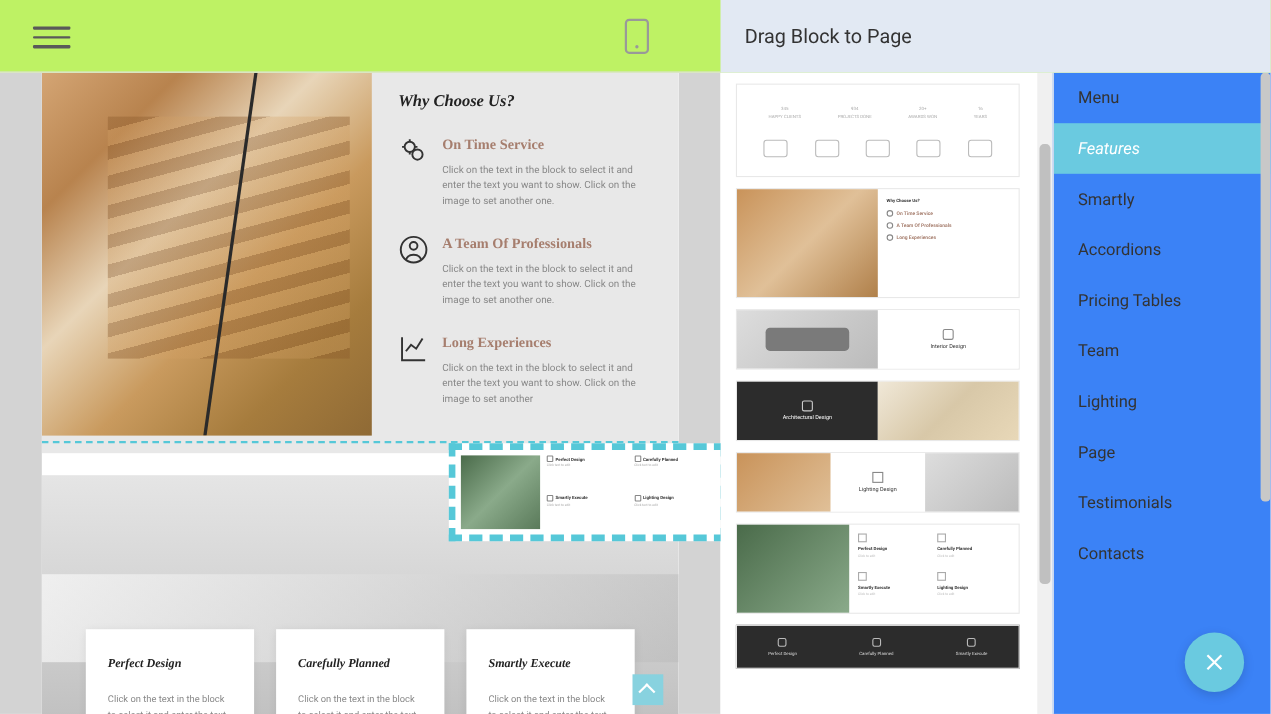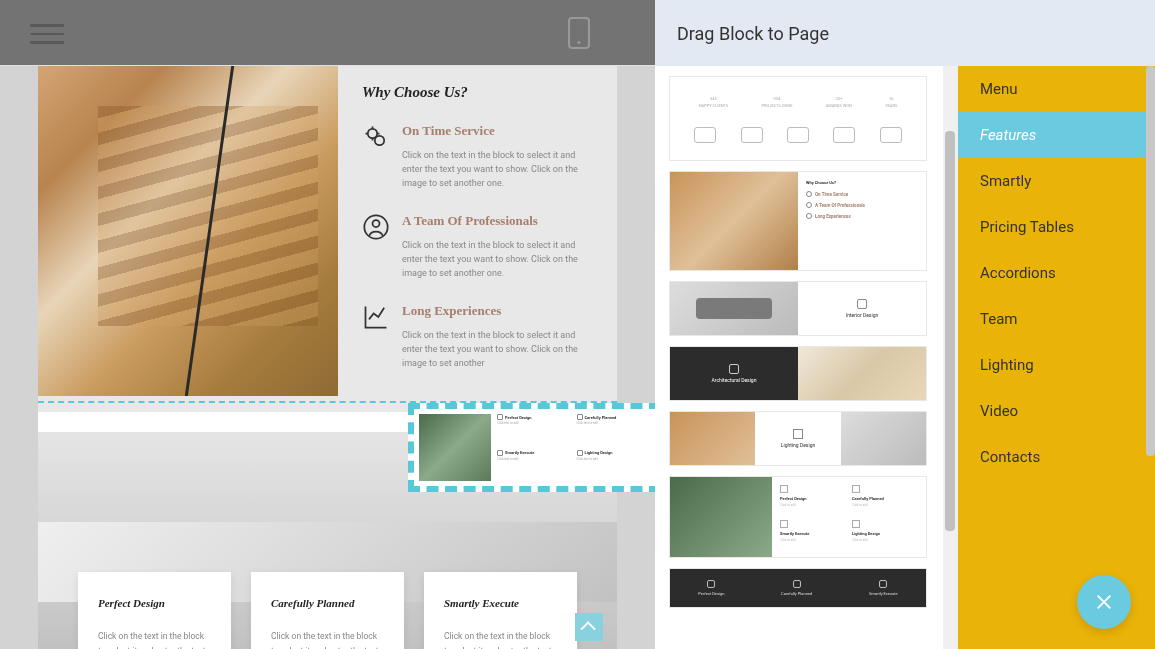--- a/index.html
+++ b/index.html
@@ -1,17 +1,17 @@
 <!DOCTYPE html>
 <html><head>
 <meta charset="utf-8">
 <style>
 *{box-sizing:border-box;margin:0;padding:0;}
 body{font-family:-apple-system,BlinkMacSystemFont,"Segoe UI",Roboto,Arial,sans-serif;background:#fff;overflow:hidden;width:1155px;height:649px;position:relative;}
-.topbar{position:absolute;top:0;left:0;right:0;height:66px;display:flex;background:#737373;z-index:10;}
+.topbar{position:absolute;top:0;left:0;right:0;height:66px;display:flex;background:#bef264;z-index:10;}
 .topbar-left{width:655px;height:100%;position:relative;border-bottom:1px solid #e0e0e0;}
 .hamburger{position:absolute;left:30px;top:18px;width:34px;height:30px;cursor:pointer;}
 .hamburger div{height:2.5px;background:#595959;margin:6px 0;border-radius:1px;}
 .mobile-icon{position:absolute;left:568px;top:17px;width:22px;height:32px;border:2px solid #999;border-radius:4px;cursor:pointer;}
 .mobile-icon::after{content:'';position:absolute;bottom:3px;left:50%;transform:translateX(-50%);width:3px;height:3px;background:#999;border-radius:50%;}
 .topbar-right{flex:1;background:#e2e9f3;display:flex;align-items:center;padding-left:22px;font-size:18px;color:#333;}
 .main{position:absolute;top:66px;left:0;right:0;bottom:0;display:flex;}
 .canvas{width:655px;background:#d3d3d3;overflow:hidden;position:relative;}
 .canvas-inner{position:absolute;left:38px;right:38px;top:0;bottom:0;background:#fff;overflow:hidden;}
 
@@ -76,21 +76,21 @@
 .thumb-plant .pimg{width:102px;background:linear-gradient(135deg,#4a6b4a,#8aaa8a);}
 .thumb-plant .pgrid{flex:1;display:grid;grid-template-columns:1fr 1fr;gap:6px;padding:8px;font-size:4px;}
 .thumb-plant .pc .pi{width:8px;height:8px;border:0.7px solid #aaa;margin-bottom:3px;}
 .thumb-plant .pc .pt{font-weight:700;color:#333;margin-bottom:2px;}
 .thumb-plant .pc .pd{color:#bbb;font-size:3px;}
 .thumb-dark3{height:40px;background:#2c2c2c;display:flex;justify-content:space-around;align-items:center;color:#ddd;font-size:4px;}
 .thumb-dark3 div .di3{width:8px;height:8px;border:0.7px solid #bbb;margin:0 auto 3px;border-radius:2px;}
 .thumbs-sb{position:absolute;right:0;top:0;bottom:0;width:14px;background:#f0f0f0;}
 .thumbs-sb-thumb{position:absolute;left:2px;right:2px;top:65px;height:400px;background:#c0c0c0;border-radius:4px;}
 
-.cats{width:198px;background:#eab308;border-left:1px solid #eee;overflow:hidden;position:relative;}
+.cats{width:198px;background:#3b82f6;border-left:1px solid #eee;overflow:hidden;position:relative;}
 .cat{padding:14px 22px;font-size:15px;color:#333;cursor:pointer;}
 .cat.active{background:#6acae0;color:#fff;font-style:italic;}
 .cats-sb{position:absolute;right:0;top:0;width:9px;height:390px;background:#c8c8c8;border-radius:4px;}
 
 .fab{position:absolute;right:24px;bottom:20px;width:54px;height:54px;border-radius:50%;background:#6acae0;display:flex;align-items:center;justify-content:center;cursor:pointer;box-shadow:0 3px 10px rgba(0,0,0,0.15);z-index:30;}
 .fab::before,.fab::after{content:'';position:absolute;background:#fff;}
 .fab::before{width:18px;height:2px;transform:rotate(45deg);}
 .fab::after{width:18px;height:2px;transform:rotate(-45deg);}
 </style>
 </head>
@@ -317,24 +317,25 @@
 
       <div class="thumbs-sb">
           <div class="thumbs-sb-thumb"></div>
         </div>
     </div>
 
     <div class="cats">
       <div class="cat">Menu</div>
       <div class="cat active">Features</div>
       <div class="cat">Smartly</div>
+      <div class="cat">Accordions</div>
       <div class="cat">Pricing Tables</div>
-      <div class="cat">Accordions</div>
       <div class="cat">Team</div>
       <div class="cat">Lighting</div>
-      <div class="cat">Video</div>
+      <div class="cat">Page</div>
+      <div class="cat">Testimonials</div>
       <div class="cat">Contacts</div>
       <div class="cats-sb"></div>
     </div>
   </div>
 </div>
 
 <div class="fab"></div>
 
 </body></html>

